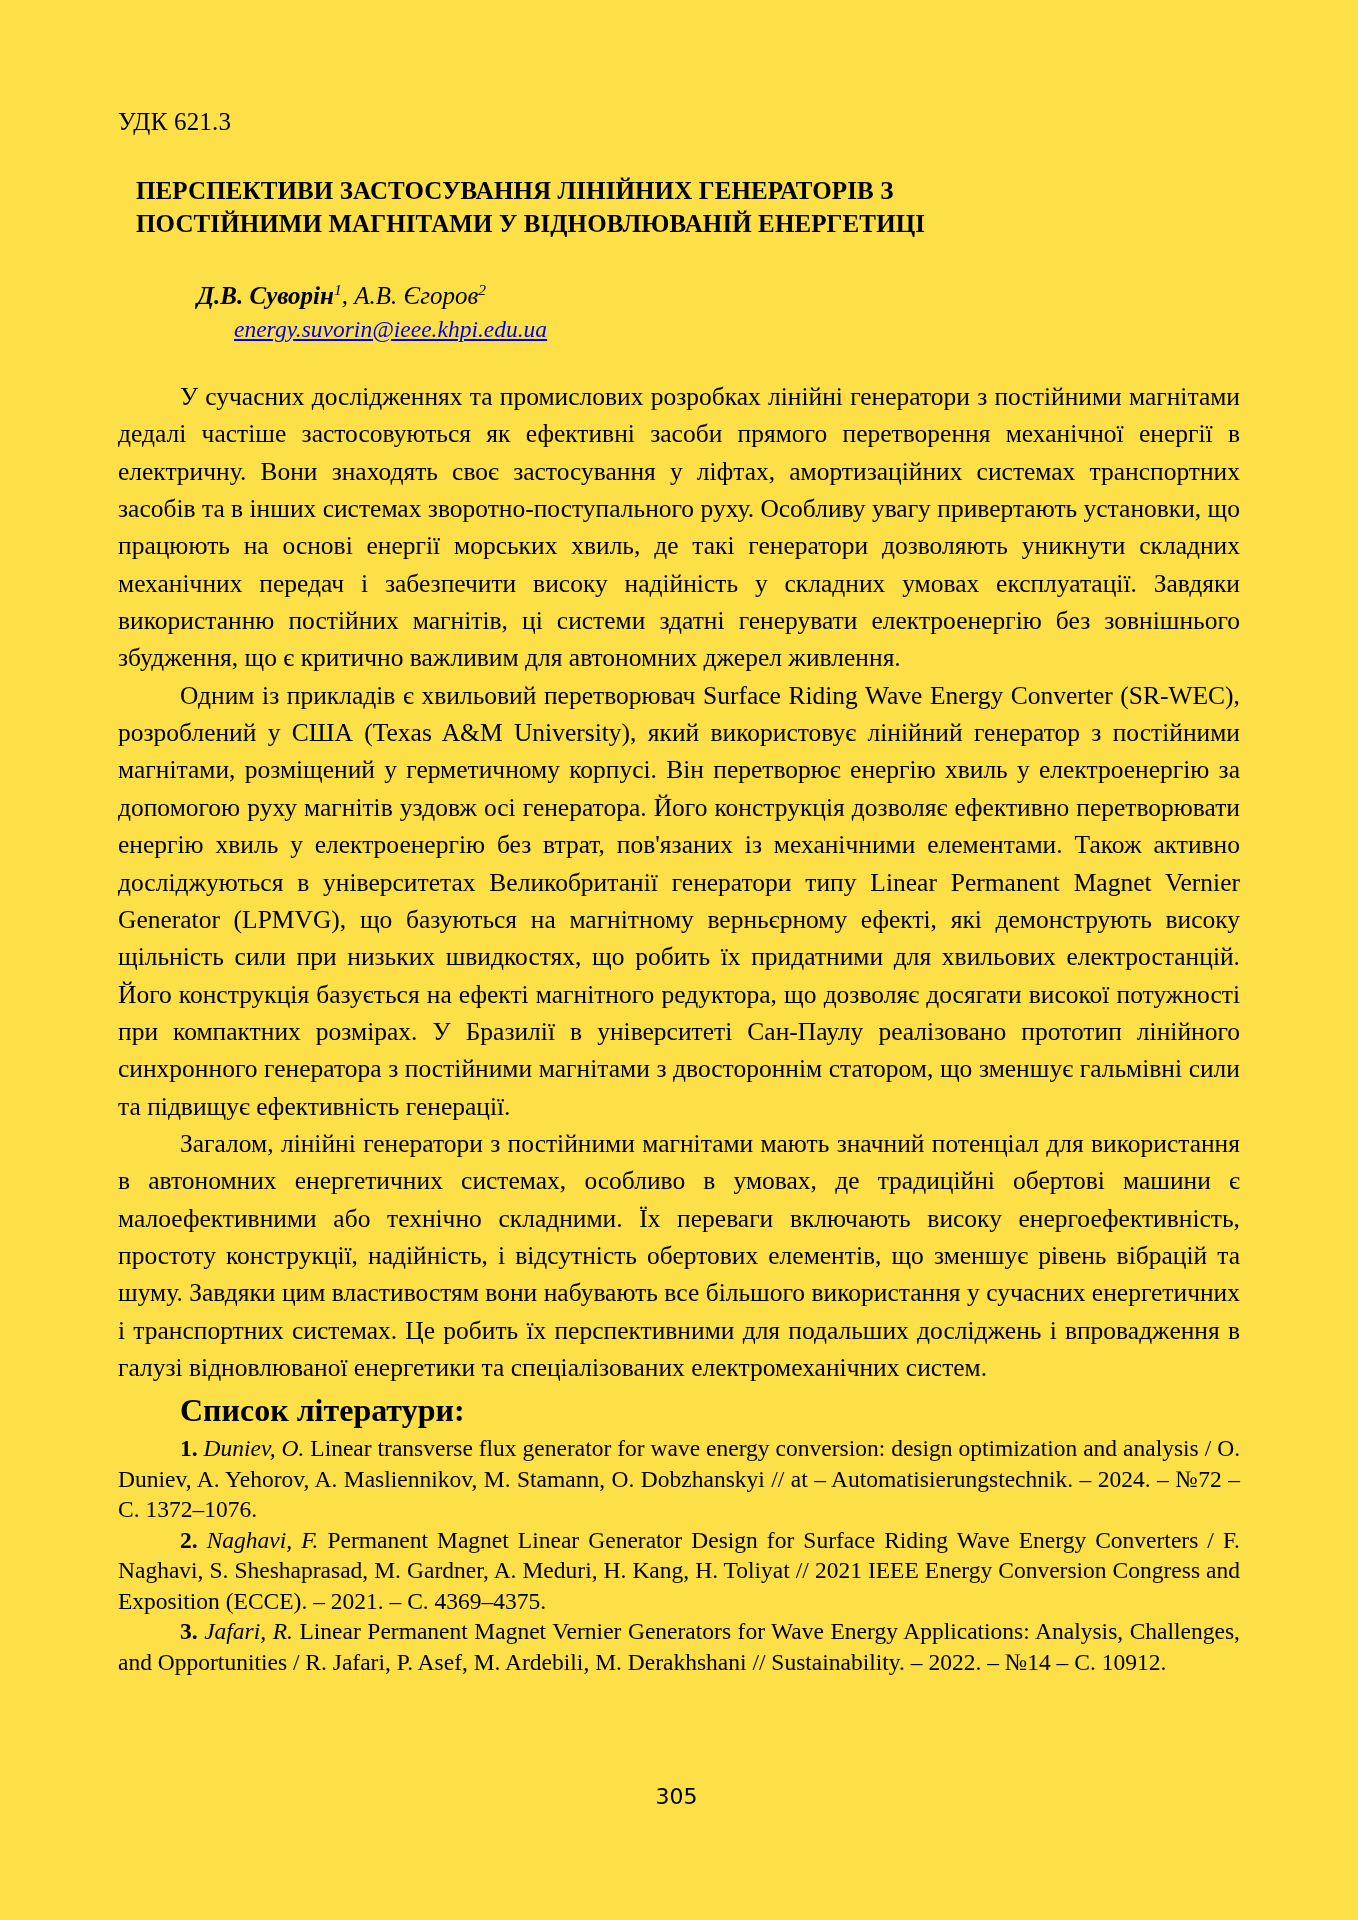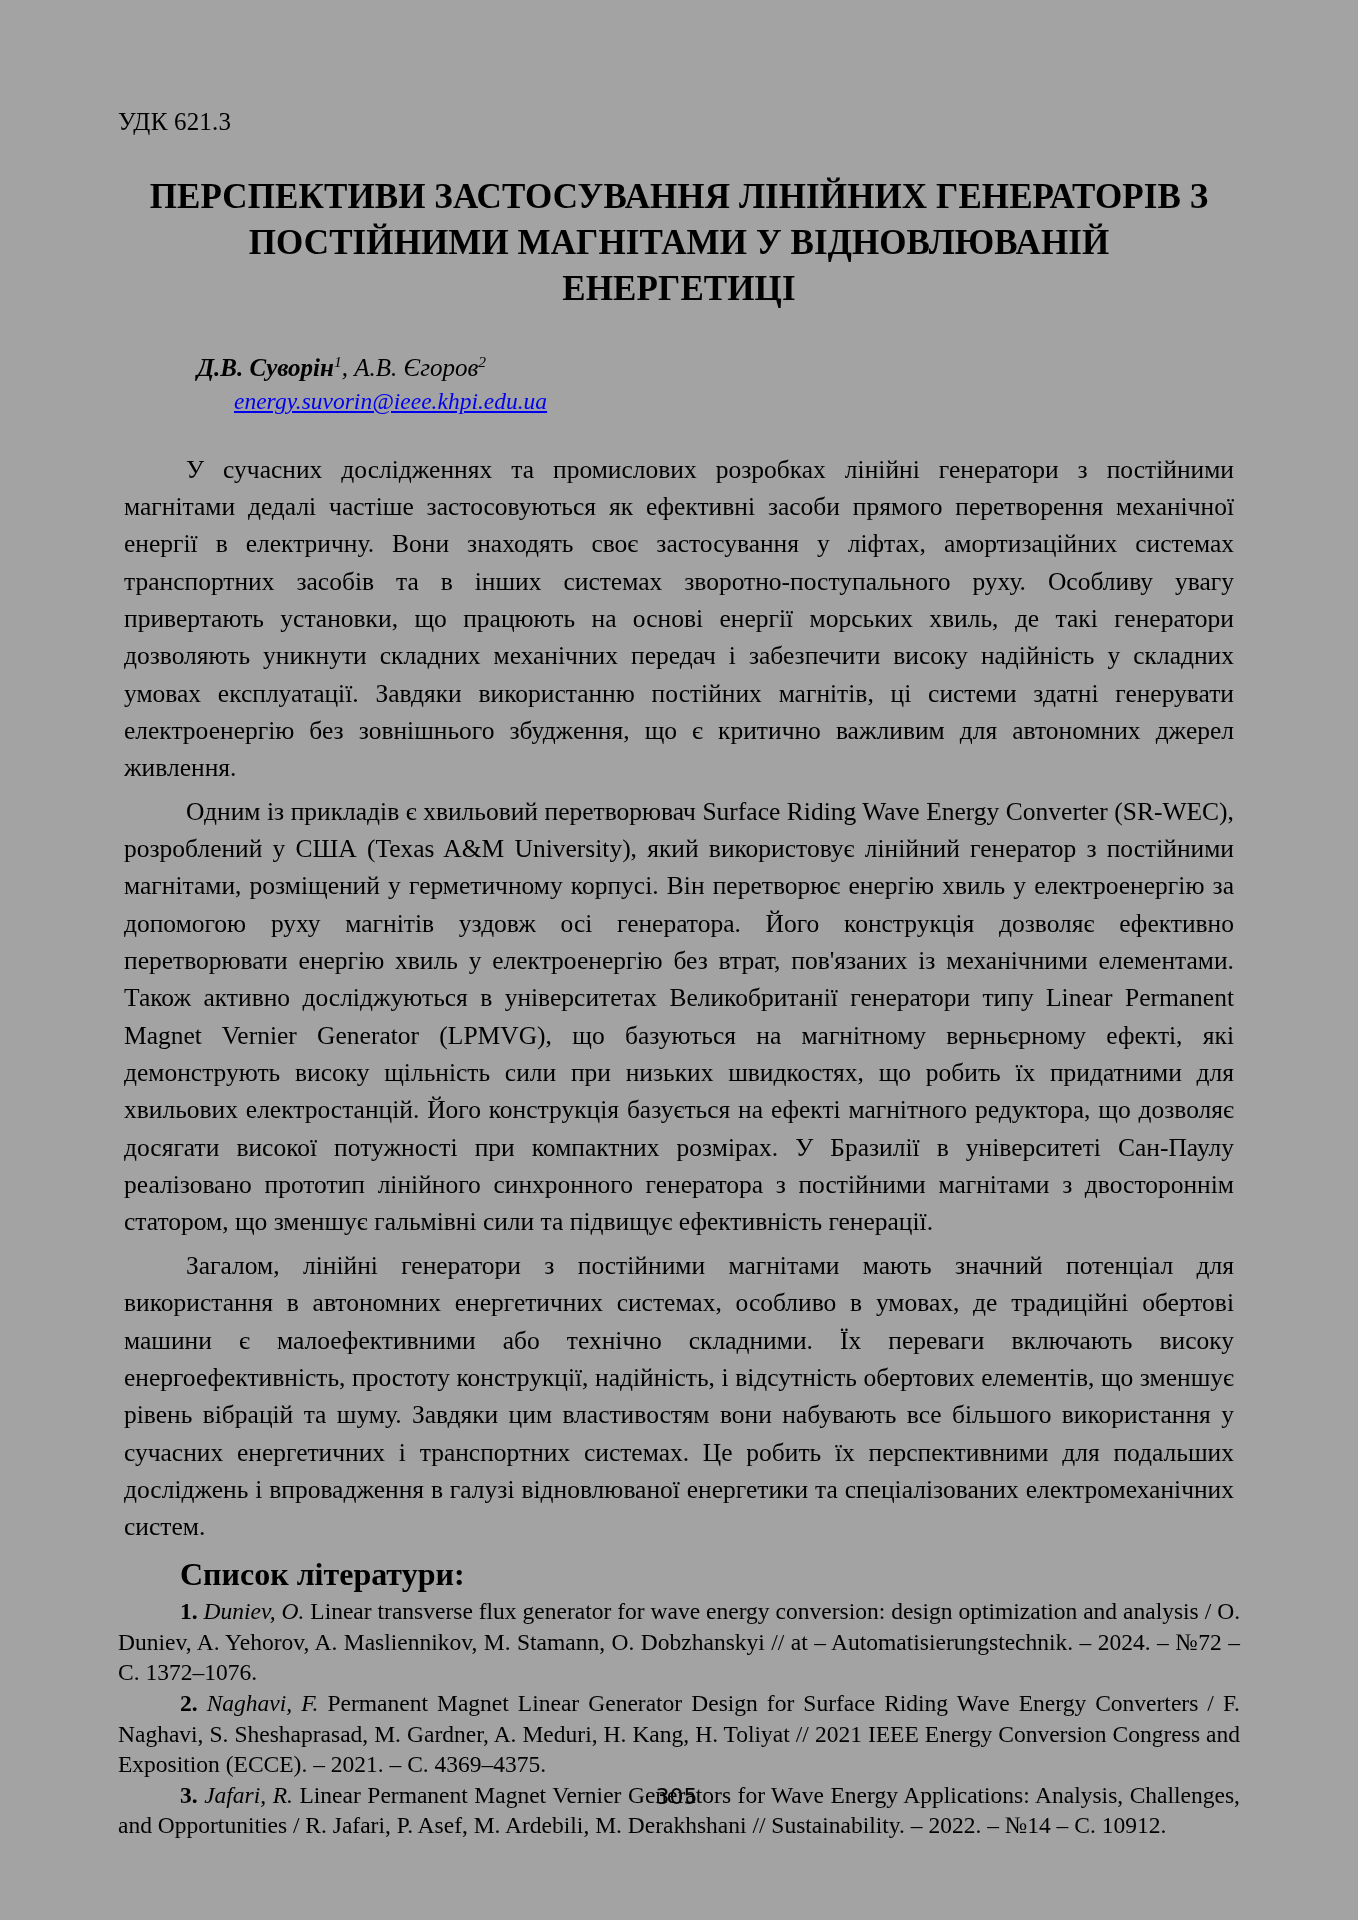--- a/index.html
+++ b/index.html
@@ -10,35 +10,35 @@
   }
   body {
     font-family: "Liberation Serif", "DejaVu Serif", serif;
     color: #000000;
   }
   .page {
     position: relative;
     width: 1358px;
     height: 1920px;
     margin: 0 auto;
-    background: #a3a3a3;
+    background: #fde047;
     box-sizing: border-box;
     padding: 108px 118px 16px 118px;
     overflow: hidden;
   }
   .udk {
     font-size: 25px;
     line-height: 1.1;
     letter-spacing: 0.2px;
     margin: 0 0 38px 0;
   }
   .title {
-    text-align: center;
+    text-align: left;
     font-weight: bold;
-    font-size: 35px;
+    font-size: 25px;
     line-height: 1.32;
     letter-spacing: 0.1px;
     margin: 0 18px 40px 18px;
     text-transform: none;
   }
   .title .tline { display: block; }
   .authors {
     font-style: italic;
     font-size: 25px;
     line-height: 1.28;
@@ -60,21 +60,21 @@
     text-decoration: underline;
     display: inline-block;
   }
   .email-wrap { margin-left: 58px; }
   .body-block { margin-top: 34px; }
   p.body {
     text-align: justify;
     text-align-last: left;
     font-size: 25.5px;
     line-height: 1.465;
-    margin: 6px;
+    margin: 0;
     text-indent: 62px;
     hyphens: none;
   }
   .refs-head {
     font-weight: bold;
     font-size: 32px;
     line-height: 1.4;
     margin: 2px 0 0 0;
     text-indent: 62px;
   }

